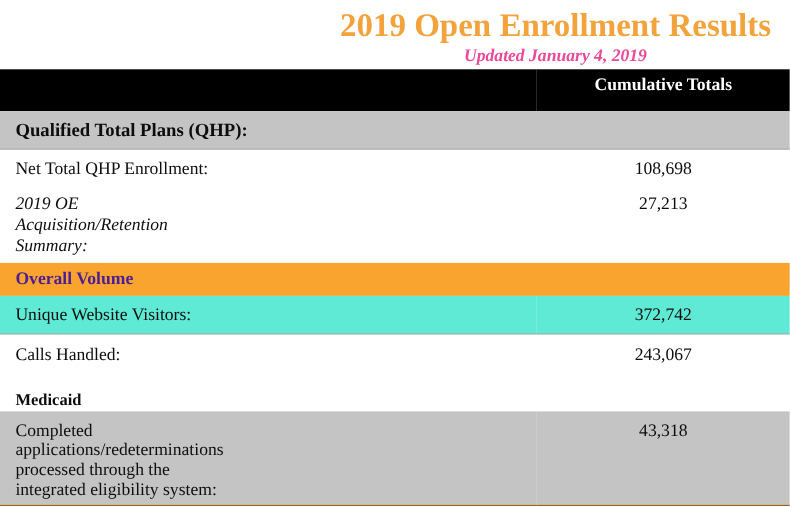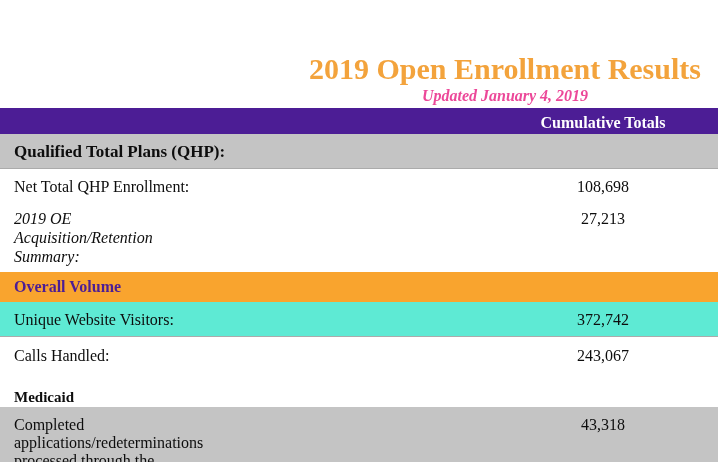--- a/index.html
+++ b/index.html
@@ -1,45 +1,45 @@
 <!DOCTYPE html>
 <html><head>
 <meta charset="utf-8">
 <style>
   html,body{margin:0;padding:0;}
   body{
     width:718px;height:462px;overflow:hidden;background:#ffffff;
     font-family:"Liberation Serif","DejaVu Serif",serif;color:#0d0d0d;
   }
-  .report-header{margin-left:296px;width:418px;text-align:center;padding-top:7px;margin-top:45px;}
+  .report-header{margin-left:296px;width:418px;text-align:center;padding-top:7px;}
   .report-title{
     margin:0;font-size:30px;line-height:33px;font-weight:bold;color:#F3A33C;white-space:nowrap;
   }
   .report-subtitle{font-style:italic;font-size:16px;line-height:17px;margin-top:2px;color:#ec4899;font-weight:bold;}
   table.report{border-collapse:collapse;width:718px;table-layout:fixed;margin-top:4px;}
   td{vertical-align:top;font-size:16px;line-height:19px;padding:0;}
   td.label{padding-left:14px;padding-right:6px;}
   td.value{width:230px;text-align:center;}
   .pre{white-space:pre-line;margin-left:24px;}
   .italic{font-style:italic;}
 
-  tr.thead td{background:#4c1d95;color:#ffffff;font-weight:bold;padding-top:5px;padding-bottom:2px;}
+  tr.thead td{background:#000000;color:#ffffff;font-weight:bold;padding-top:5px;padding-bottom:14px;}
   tr.sec-gray td{
     background:#C4C4C4;font-weight:bold;font-size:17px;line-height:20px;
     padding-top:8px;padding-bottom:6px;border-bottom:1px solid #ababab;
   }
   tr.r-net td{padding-top:8px;padding-bottom:8px;}
   tr.r-oe td{padding-top:5px;padding-bottom:6px;}
   tr.sec-orange td{background:#F9A42E;color:#4c1d95;font-weight:bold;padding-top:5px;padding-bottom:6px;}
   tr.r-unique td{background:#5eead4;padding-top:8px;padding-bottom:7px;border-bottom:1px solid #ababab;}
   tr.r-calls td{padding-top:9px;padding-bottom:15px;}
   tr.r-medicaid td{font-weight:bold;font-size:15px;line-height:20px;padding-top:7px;padding-bottom:0;}
   tr.r-completed td{
     background:#C4C4C4;line-height:18px;
-    padding-top:9px;padding-bottom:4px;border-bottom:4px solid #a16207;
+    padding-top:9px;padding-bottom:4px;border-bottom:1px solid #a16207;
   }
 </style>
 </head>
 <body>
 
 <div class="page">
 
   <header class="report-header">
     <h1 class="report-title">2019 Open Enrollment Results</h1>
     <div class="report-subtitle">Updated January 4, 2019</div>

